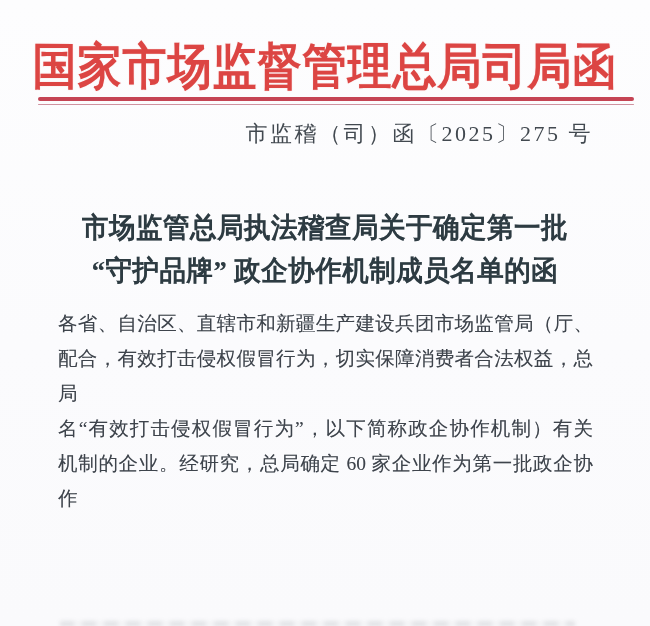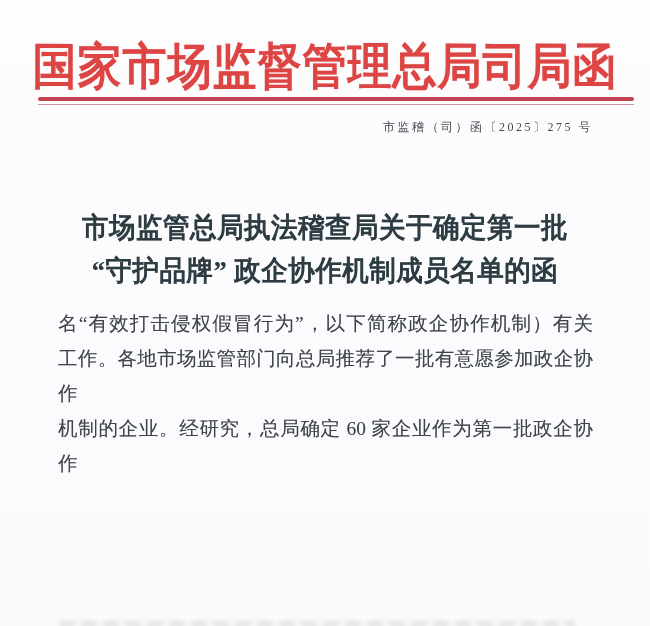--- a/index.html
+++ b/index.html
@@ -19,21 +19,21 @@
     transform:scaleY(1.12);
     transform-origin:center top;
     text-shadow:0 0 1px rgba(220,69,67,.35);
     white-space:nowrap;
   }
   .rule{position:absolute;top:97px;left:38px;right:16px;}
   .rule-thick{height:3.5px;background:#c54454;border-radius:2px;}
   .rule-thin{height:1.5px;background:#cf93a0;margin-top:3px;border-radius:1px;}
   .docnum{
     position:absolute;top:119px;right:57px;
-    font-size:12px;letter-spacing:2.5px;
+    font-size:22px;letter-spacing:2.5px;
     color:#424950;
     white-space:nowrap;
   }
   .title{
     position:absolute;top:206px;left:0;right:0;
     text-align:center;
     font-size:26.5px;font-weight:700;
     line-height:41px;letter-spacing:.5px;
     color:#2d3b42;
     transform:scaleY(1.06);
@@ -74,21 +74,22 @@
   </div>
 
   <div class="docnum">市监稽（司）函〔2025〕275 号</div>
 
   <div class="title">
     <div class="title-line">市场监管总局执法稽查局关于确定第一批</div>
     <div class="title-line">“守护品牌” 政企协作机制成员名单的函</div>
   </div>
 
   <div class="body">
+    <div class="line j">各省、自治区、直辖市和新疆生产建设兵团市场监管局（厅、</div>
+    <div class="line j">配合，有效打击侵权假冒行为，切实保障消费者合法权益，总局</div>
     <div class="line j">名“有效打击侵权假冒行为”，以下简称政企协作机制）有关</div>
-    <div class="line j">工作。各地市场监管部门向总局推荐了一批有意愿参加政企协作</div>
     <div class="line j">机制的企业。经研究，总局确定 60 家企业作为第一批政企协作</div>
 
   </div>
 
   <div class="ghost"></div>
 
 </div>
 
 </body></html>

